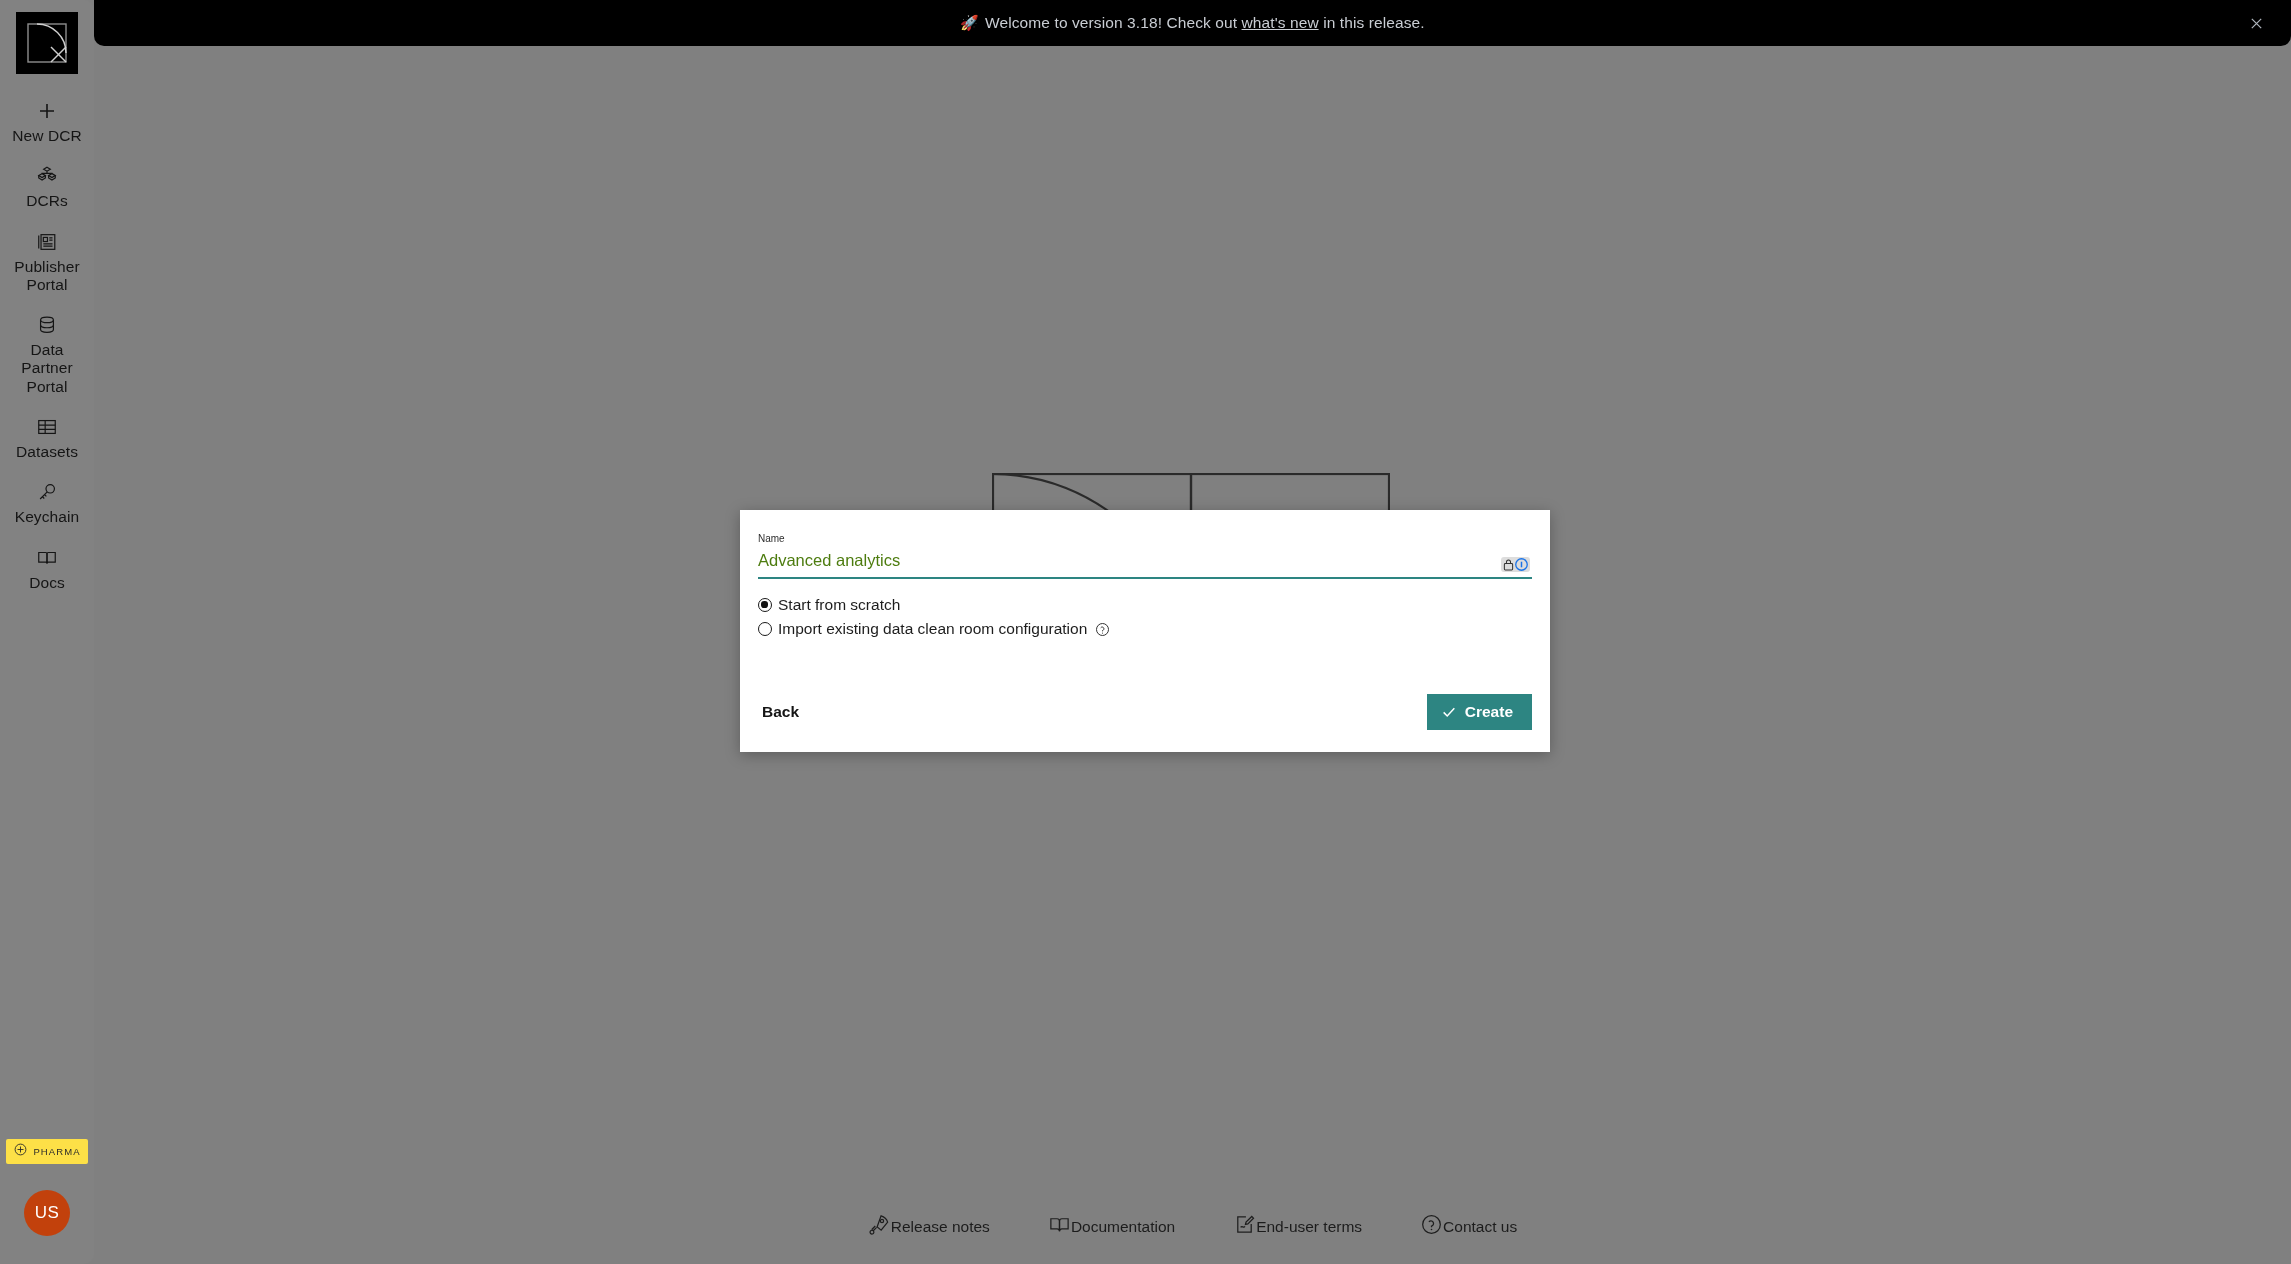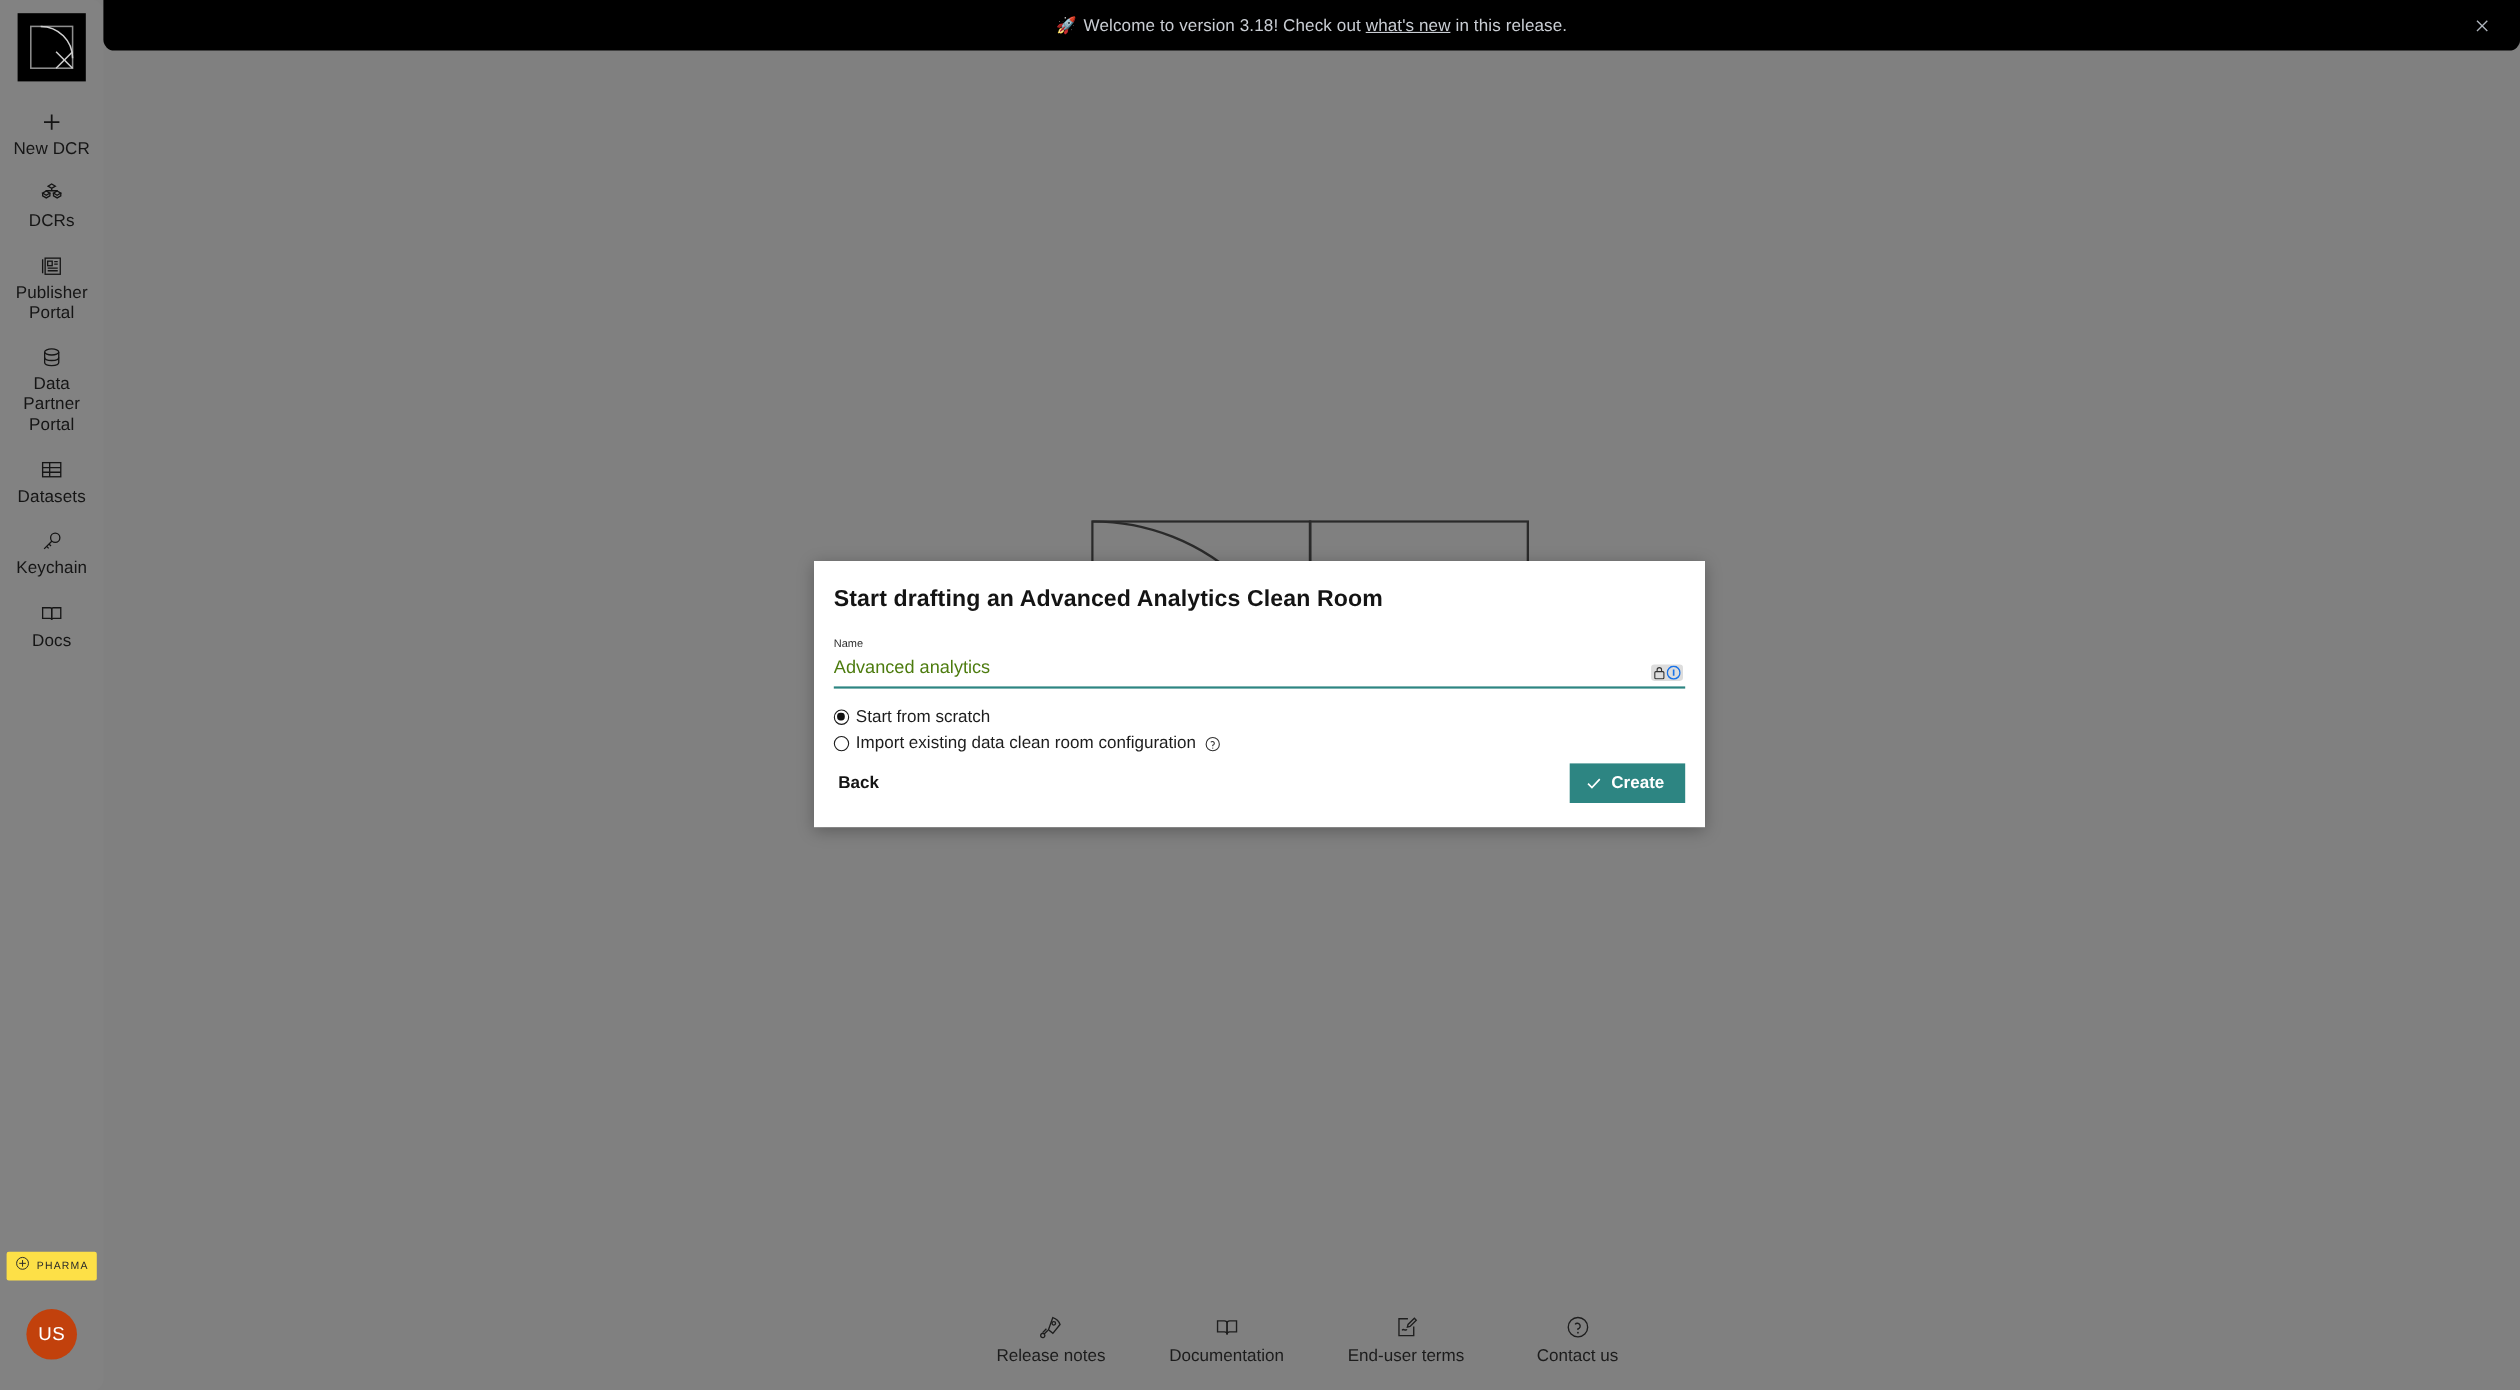--- a/index.html
+++ b/index.html
@@ -185,21 +185,21 @@
 
   
   .footer {
     position: absolute; left: 94px; bottom: 22px;
     width: 2197px;
     display: flex; align-items: flex-start; justify-content: center;
     gap: 58px;
     z-index: 4;
   }
   .footer-item {
-    display: flex; flex-direction: column; align-items: center;
+    display: flex; flex-direction: row; align-items: center;
     cursor: pointer; color: #1e1e1e;
     min-width: 90px;
   }
   .footer-icon { height: 26px; display: flex; align-items: center; justify-content: center; margin-bottom: 5px; }
   .footer-label { font-size: 15.5px; color: #1c1c1c; white-space: nowrap; }
 </style>
 </head>
 <body>
 
 <div id="app">
@@ -327,21 +327,20 @@
     <svg width="398" height="200" viewBox="0 0 398 200" fill="none" stroke="#1c1c1c" stroke-width="2.2">
       <rect x="1" y="1" width="198" height="198"></rect>
       <rect x="199" y="1" width="198" height="198"></rect>
       <path d="M1 1 A198 198 0 0 1 199 199"></path>
       <path d="M199 199 A99 99 0 0 1 397 199"></path>
     </svg>
   </div>
 
   <div class="modal">
 
-    <div class="modal-title">Start drafting an Advanced Analytics Clean Room</div>
 
     <div class="field-label">Name</div>
 
     <div class="input-row">
       <input class="name-input" type="text" value="Advanced analytics" style="">
       <span class="autofill-icon">
         <svg width="11" height="13" viewBox="0 0 12 14">
           <rect x="1.5" y="6" width="9" height="7" rx="1" fill="none" stroke="#333" stroke-width="1.1"></rect>
           <path d="M3.8 6 V4.2 A2.2 2.2 0 0 1 8.2 4.2 V6" fill="none" stroke="#333" stroke-width="1.1"></path>
         </svg>

